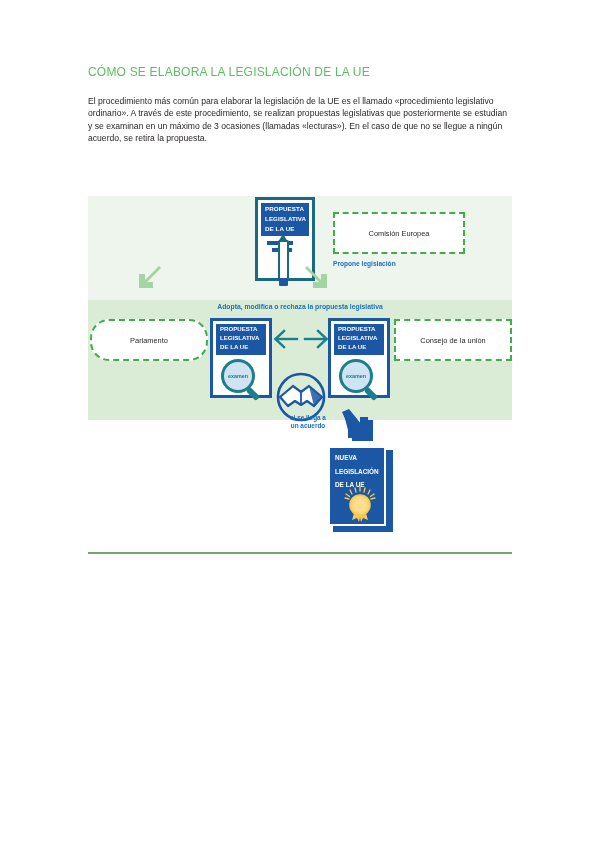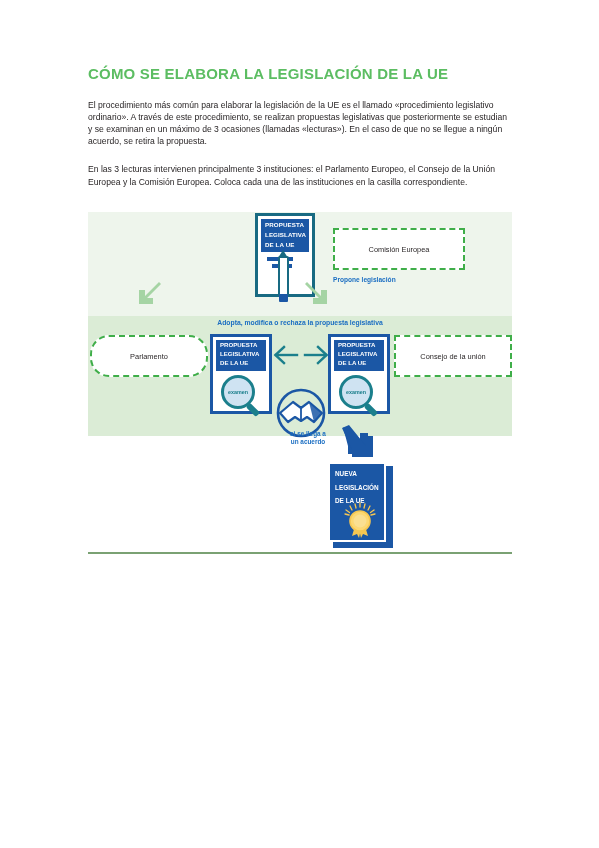--- a/index.html
+++ b/index.html
@@ -8,37 +8,37 @@
     background:#ffffff;
     font-family:"Liberation Sans", sans-serif;
     color:#231f20;
     overflow:hidden;
   }
   .page{position:relative;width:599px;height:848px;}
 
   
   .content{position:absolute;left:88px;top:66px;width:424px;}
   .title{
-    font-size:15px;
-    font-weight:bold;
+    font-size:12px;
+    font-weight:normal;
     letter-spacing:0.2px;
     color:#5cbd62;
     margin:0 0 13px 0;
     line-height:1.1;
   }
   .para{
     font-size:8.6px;
     line-height:1.42;
     color:#231f20;
     margin:16px 0 10px 0;
     text-align:left;
   }
 
   
-  .diagram{position:absolute;left:88px;top:212px;width:424px;height:364px;}
+  .diagram{position:absolute;left:88px;top:196px;width:424px;height:364px;}
 
   .band-top{
     position:absolute;left:0;top:0;width:424px;height:104px;
     background:#eef5ec;
   }
   .band-mid{
     position:absolute;left:0;top:104px;width:424px;height:120px;
     background:#dbecd6;
   }
 
@@ -170,21 +170,20 @@
   }
 </style>
 </head>
 <body>
 
 <div class="page">
 
   <div class="content">
     <h1 class="title">CÓMO SE ELABORA LA LEGISLACIÓN DE LA UE</h1>
     <p class="para">El procedimiento más común para elaborar la legislación de la UE es el llamado «procedimiento legislativo ordinario». A través de este procedimiento, se realizan propuestas legislativas que posteriormente se estudian y se examinan en un máximo de 3 ocasiones (llamadas «lecturas»). En el caso de que no se llegue a ningún acuerdo, se retira la propuesta.</p>
-    <p class="para">En las 3 lecturas intervienen principalmente 3 instituciones: el Parlamento Europeo, el Consejo de la Unión Europea y la Comisión Europea. Coloca cada una de las instituciones en la casilla correspondiente.</p>
   </div>
 
   <div class="diagram">
 
     <div class="band-top"></div>
     <div class="band-mid"></div>
 
     <div class="doc doc-top">
       <div class="head">
         <span>PROPUESTA</span>

